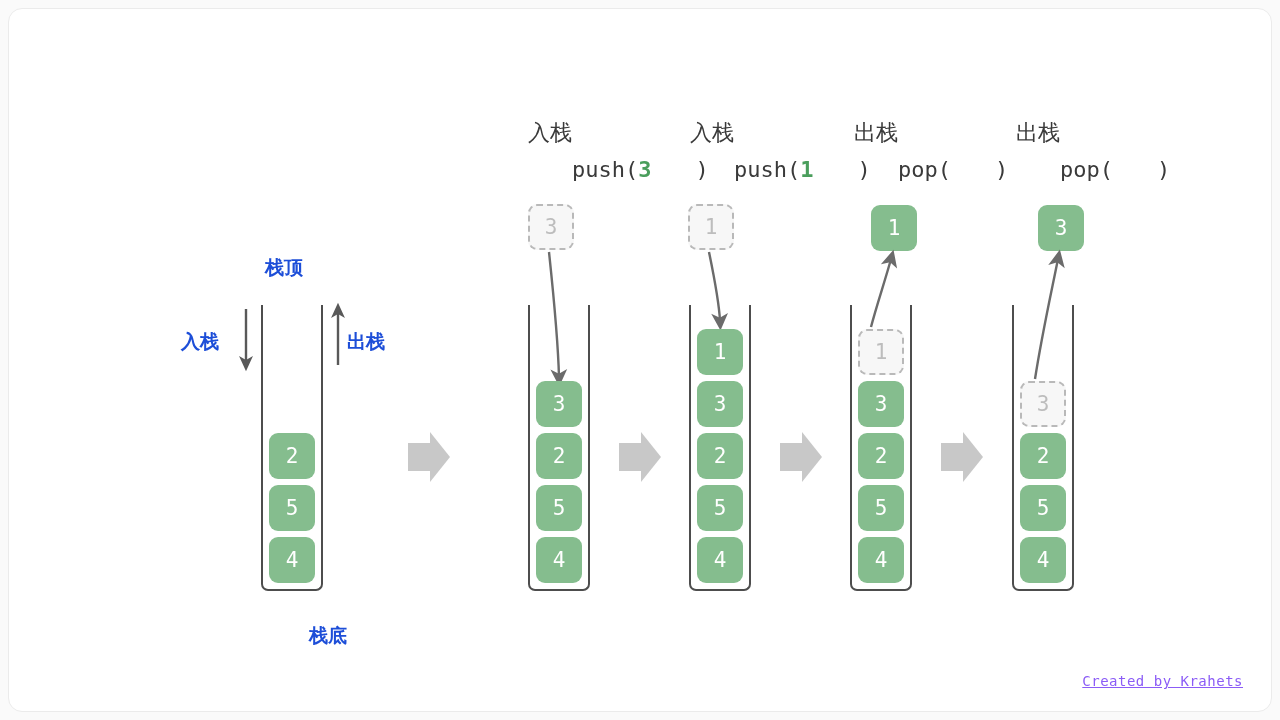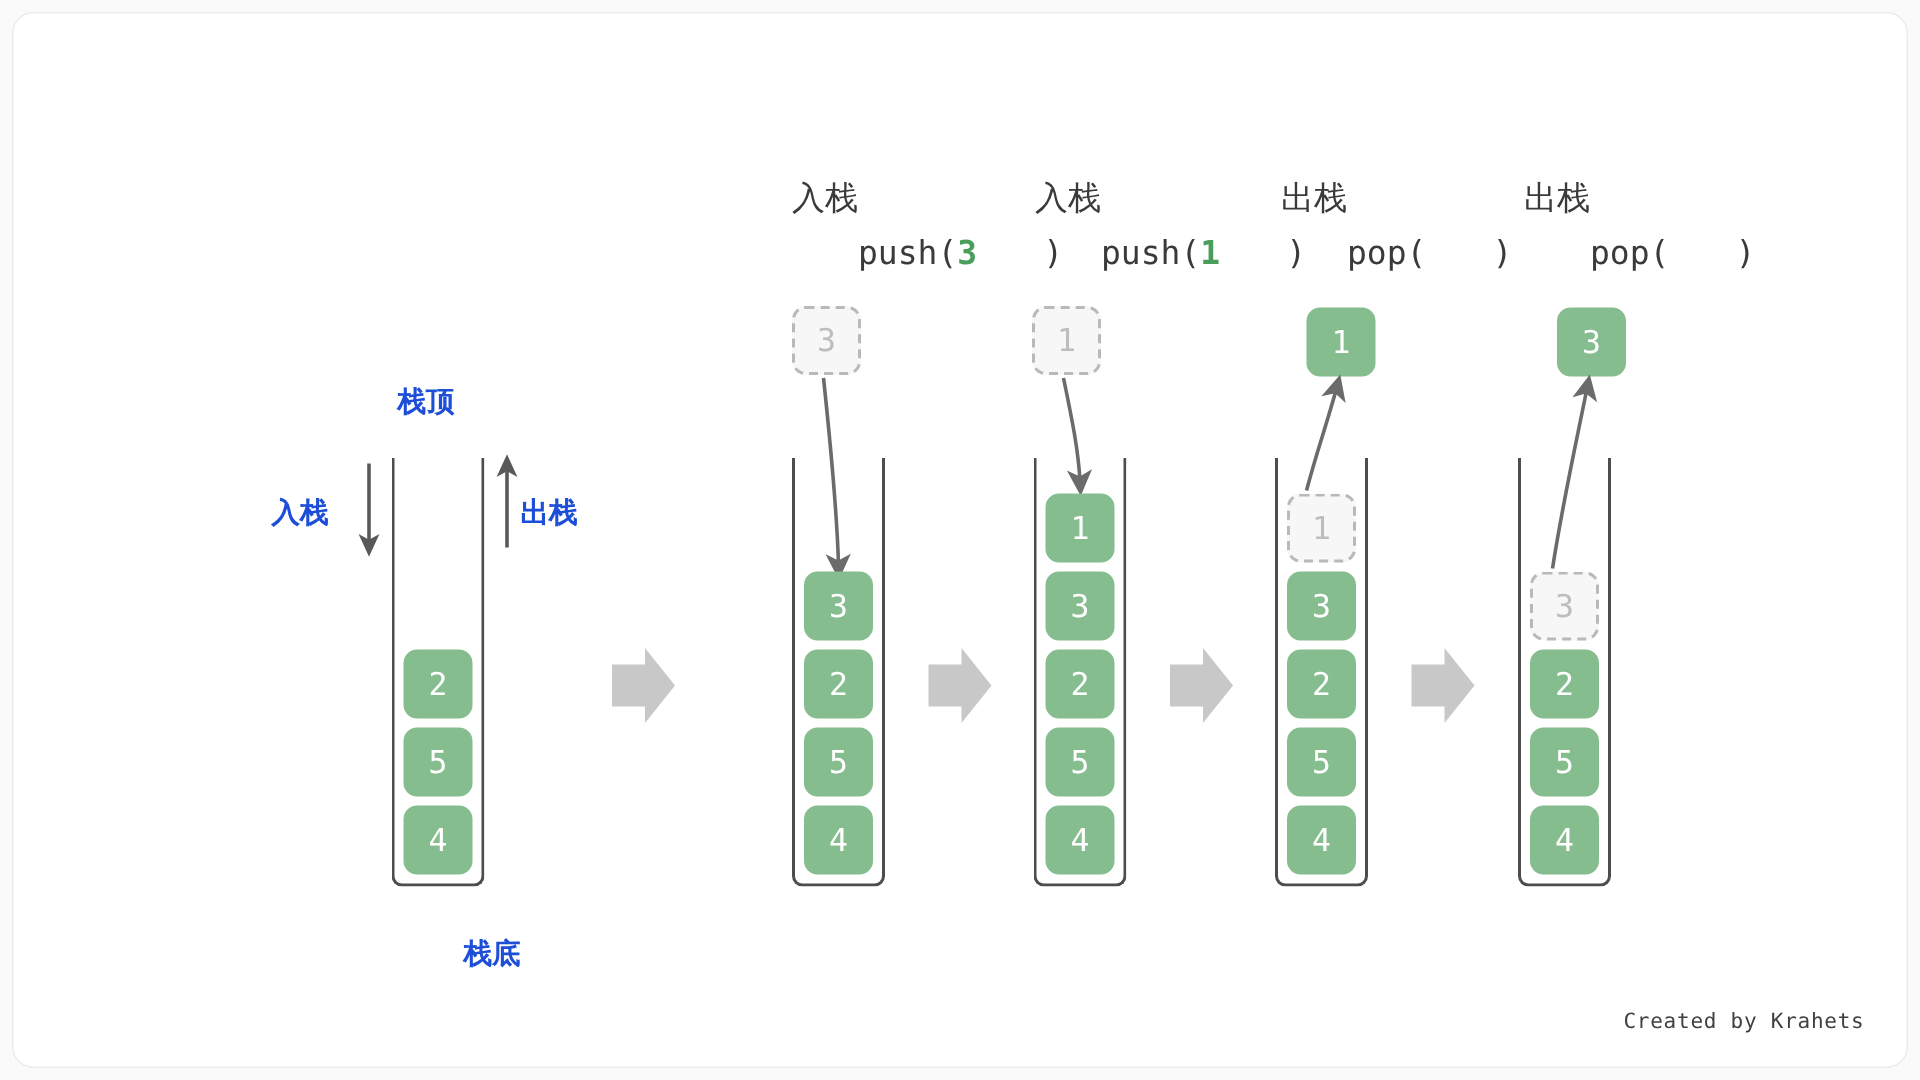--- a/index.html
+++ b/index.html
@@ -80,22 +80,23 @@
     background: #f7f7f7;
     color: #bdbdbd;
     border: 2px dashed #b9b9b9;
   }
 
   
   #watermark {
     right: 28px; bottom: 22px;
     font-family: "DejaVu Sans Mono", "Liberation Mono", monospace;
     font-size: 14px;
-    color: #404040;
+    color: #8b5cf6;
     letter-spacing: 0.5px;
+    text-decoration: underline;
   }
   svg { position: absolute; left: 0; top: 0; overflow: visible; pointer-events: none; }
 </style>
 </head>
 <body>
 
 <div id="card">
 
 
   <div class="abs" style="left:0;top:0;">

